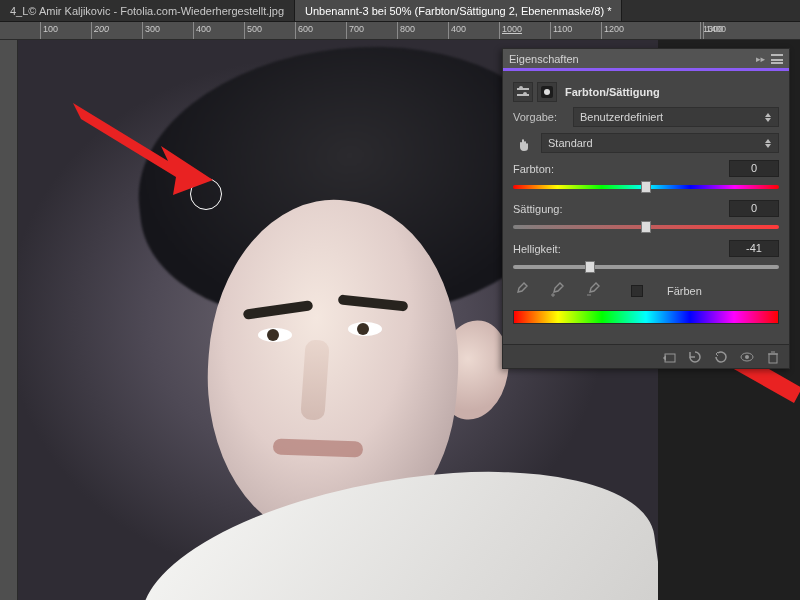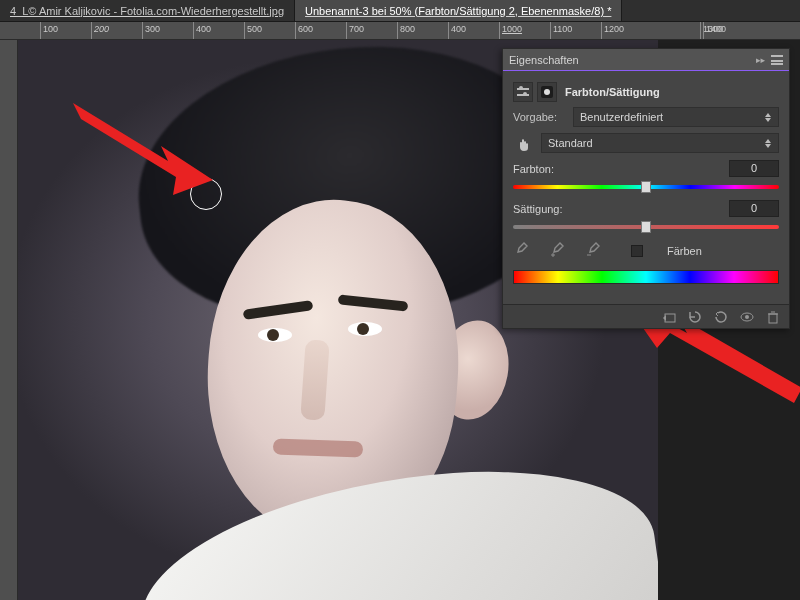--- a/index.html
+++ b/index.html
@@ -9,21 +9,20 @@
     font-family: "Segoe UI", Tahoma, sans-serif;
     font-size: 11px; color: #d0d0d0;
     overflow: hidden; position: relative;
   }
 
   
   .tabs {
     position: absolute; left: 0; right: 0; top: 0; height: 22px;
     display: flex; align-items: stretch; background: #2f2f2f;
     border-bottom: 1px solid #1a1a1a;
-    text-decoration: underline;
   }
   .tab {
     display: flex; align-items: center; padding: 0 10px;
     border-right: 1px solid #1a1a1a; color: #c8c8c8;
     font-size: 11px; white-space: nowrap; overflow: hidden;
   }
   .tab.active { background: #4a4a4a; color: #fff; }
 
   
   .ruler-h {
@@ -113,21 +112,21 @@
 
   
   .props {
     position:absolute; right:10px; top:48px; width:288px;
     background:#454545; border:1px solid #2a2a2a;
     box-shadow:-2px 2px 6px rgba(0,0,0,.4);
     color:#d4d4d4;
   }
   .props-header {
     display:flex; align-items:center; height:22px;
-    background:#535353; border-bottom:1px solid #8b5cf6;
+    background:#535353; border-bottom:3px solid #8b5cf6;
     padding:0 6px; font-size:11px;
   }
   .props-header .sp { flex:1; }
   .menu-icon { width:12px; height:10px; border-top:2px solid #b8b8b8; border-bottom:2px solid #b8b8b8; position:relative; margin-left:6px; }
   .menu-icon::after { content:""; position:absolute; left:0; top:3px; width:12px; height:2px; background:#b8b8b8; }
 
   .props-body { padding:6px 10px 10px 10px; }
   .row { display:flex; align-items:center; margin:5px 0; }
   .icon-btn {
     width:20px; height:20px; border:1px solid #2f2f2f; background:#3b3b3b;
@@ -301,20 +300,30 @@
       <div class="top">
         <span>Sättigung:</span>
         <div class="numbox">0</div>
       </div>
       <div class="slider">
         <div class="rail sat"></div>
         <div class="thumb" style="left:50%"></div>
       </div>
     </div>
 
+    <div class="slider-row">
+      <div class="top">
+        <span>Helligkeit:</span>
+        <div class="numbox">-41</div>
+      </div>
+      <div class="slider">
+        <div class="rail light"></div>
+        <div class="thumb" style="left:29%"></div>
+      </div>
+    </div>
 
     <div class="eyedroppers">
       <span class="dropper"><svg viewBox="0 0 16 16">
             <path d="M13 3l-2-2-5 5-1 4 4-1 5-5z" fill="none" stroke="#bbb" stroke-width="1.4"></path>
           </svg></span>
       <span class="dropper"><svg viewBox="0 0 16 16">
             <path d="M13 3l-2-2-5 5-1 4 4-1 5-5z" fill="none" stroke="#bbb" stroke-width="1.4"></path>
             <path d="M2 13h4M4 11v4" stroke="#bbb"></path>
           </svg></span>
       <span class="dropper"><svg viewBox="0 0 16 16">

